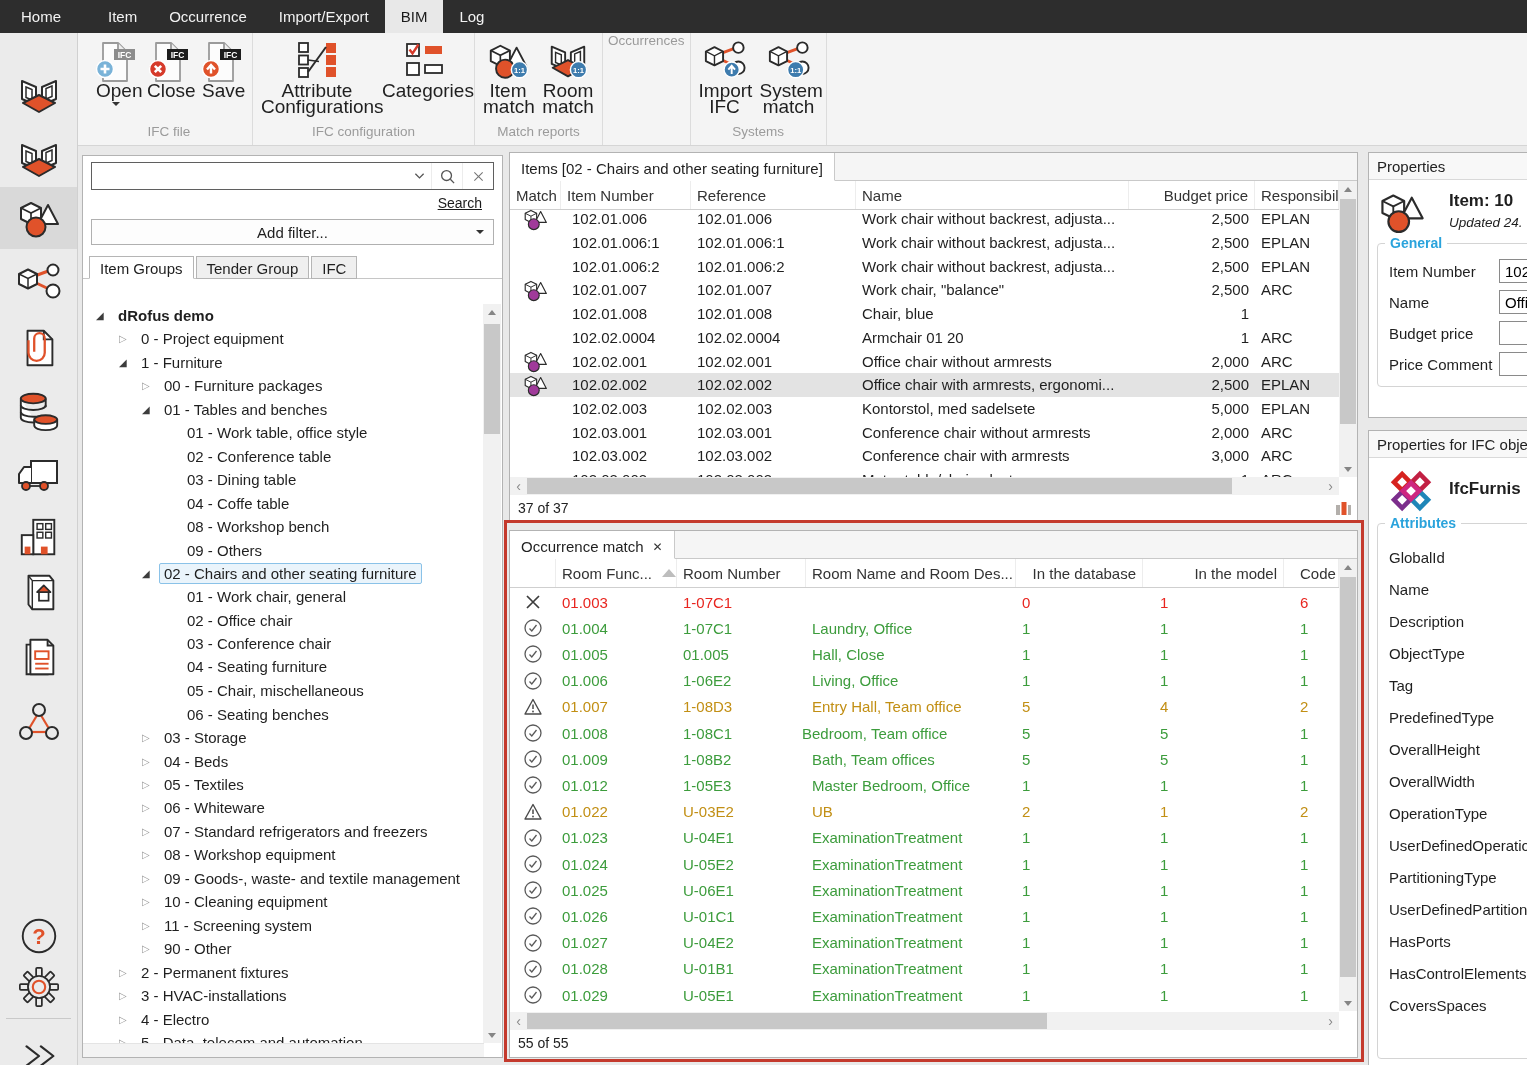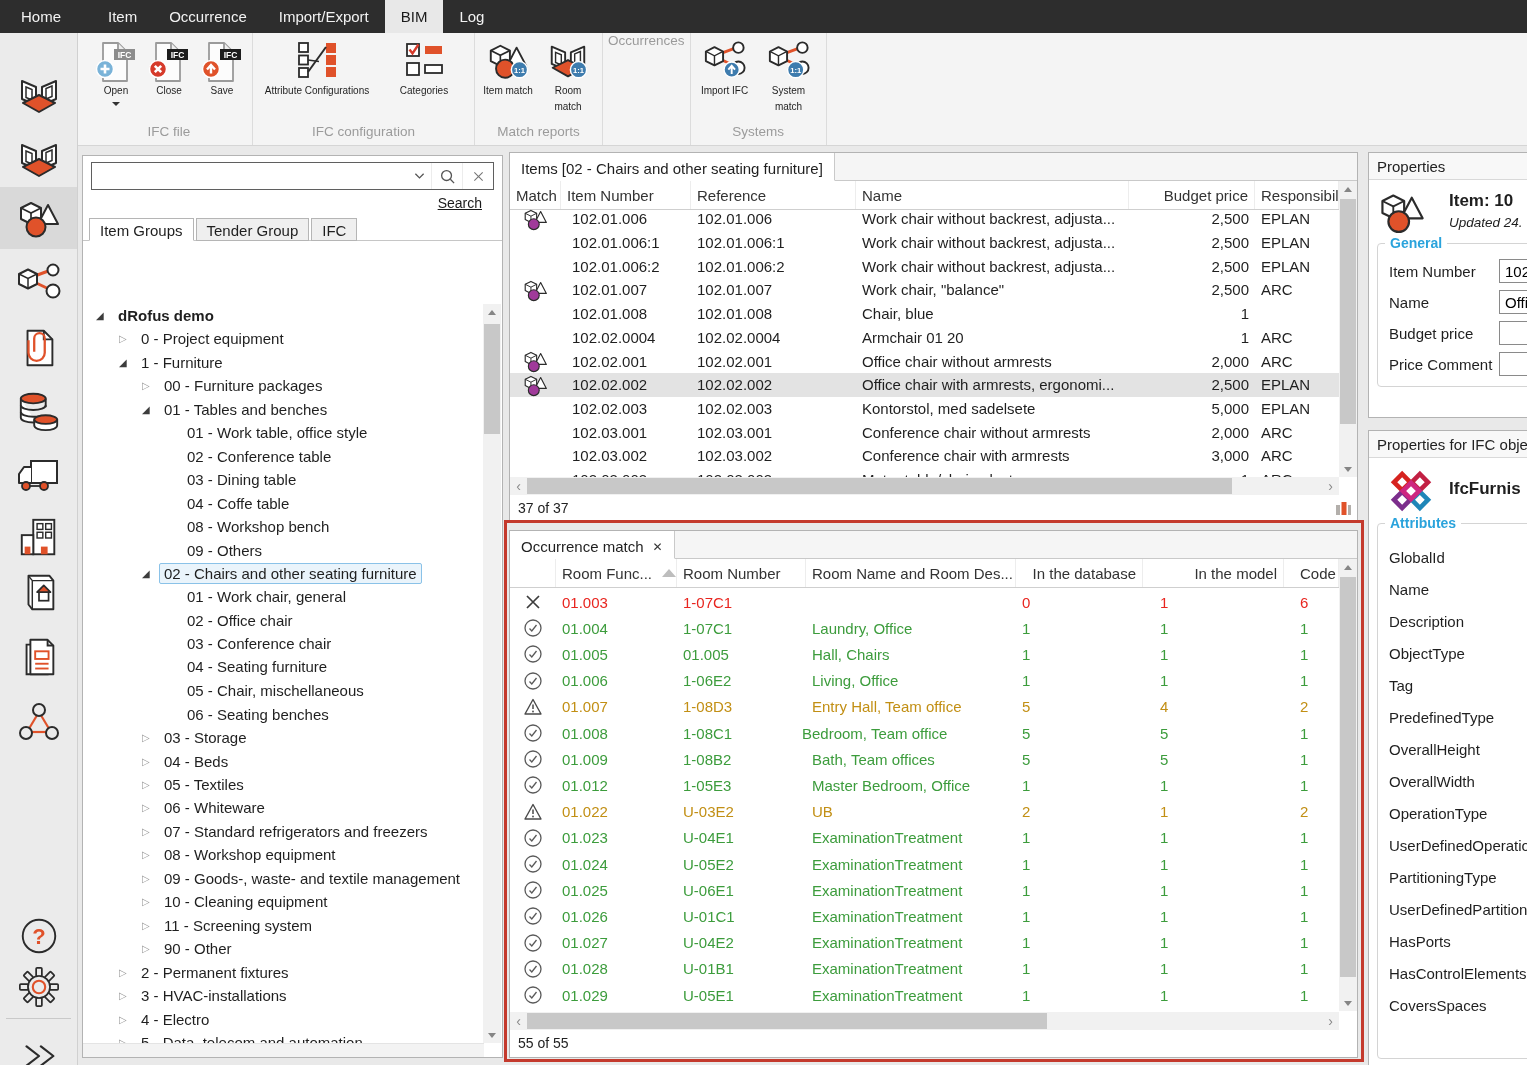--- a/index.html
+++ b/index.html
@@ -17,21 +17,21 @@
   .menu-item.home{padding:0 21px;margin-right:10px;}
   .menu-item.active{background:#e8e8e8;color:#1b1b1b;}
 
   
   .ribbon{position:absolute;left:78px;top:33px;right:0;height:112px;background:#f4f4f4;
           border-bottom:1px solid #d5d5d5;display:flex;align-items:stretch;padding-left:8px;}
   .rgroup{display:flex;flex-direction:column;border-right:1px solid #dcdcdc;padding:0 5px;}
   .rbuttons{flex:1;display:flex;align-items:flex-start;justify-content:center;gap:3px;padding-top:5px;}
   .rbtn{display:flex;flex-direction:column;align-items:center;padding:2px 3px;cursor:default;}
   .rbtn .ricon{width:44px;height:40px;}
-  .rbtn-label{font-size:10px;line-height:16px;text-align:center;color:#1f1f1f;margin-top:3px;}
+  .rbtn-label{font-size:19px;line-height:16px;text-align:center;color:#1f1f1f;margin-top:3px;}
   .rbtn-caret{width:0;height:0;border-left:4px solid transparent;border-right:4px solid transparent;border-top:4px solid #333;margin-top:3px;}
   .rlabel{height:21px;text-align:center;color:#9b9b9b;font-size:13.5px;}
 
   
   .sidebar{position:absolute;left:0;top:33px;width:77px;bottom:0;background:#ebebeb;border-right:1px solid #d0d0d0;}
   .side-item{position:absolute;left:0;width:77px;height:62px;display:flex;align-items:center;justify-content:center;cursor:default;}
   .side-item.selected{background:#d9d9d9;}
   .side-ic svg{width:46px;height:44px;}
   .side-divider{position:absolute;left:6px;right:6px;top:985px;height:1px;background:#c9c9c9;}
 
@@ -456,20 +456,24 @@
             </svg>
         </span>
         <span class="np-sbtn">
           <svg width="15" height="15" viewBox="0 0 18 18">
               <path d="M4 4 L14 14 M14 4 L4 14" stroke="#777" stroke-width="1.3"></path>
             </svg>
         </span>
       </div>
       <div class="np-search-link"><span>Search</span></div>
     </div>
+    <div class="np-filter">
+      <span>Add filter...</span>
+      <span class="np-filter-caret"></span>
+    </div>
     <div class="np-tabs">
         <div class="np-tab active">Item Groups</div>
         <div class="np-tab">Tender Group</div>
         <div class="np-tab">IFC</div>
       </div>
     <div class="np-tree">
         <div class="tree-row" style="top: 0px; left: 13px;">
           <span class="tree-exp open">◢</span>
           <span class="tree-label bold">dRofus demo</span>
         </div>
@@ -853,21 +857,21 @@
           <div class="cell icn" style="left: 0px; width: 46px;">
             <span>
               <svg width="20" height="20" viewBox="0 0 20 20">
                 <circle cx="10" cy="10" r="8" fill="none" stroke="#5a5a5a" stroke-width="1.3"></circle>
                 <path d="M6.5 10.5 l2.3 2.5 4.7 -6" fill="none" stroke="#5a5a5a" stroke-width="1.3"></path>
               </svg>
             </span>
           </div>
           <div class="cell" style="left: 46px; width: 121px;">01.005</div>
           <div class="cell" style="left: 167px; width: 129px;">01.005</div>
-          <div class="cell" style="left: 296px; width: 210px;">Hall, Chairs</div>
+          <div class="cell" style="left: 296px; width: 210px;">Hall, Close</div>
           <div class="cell" style="left: 506px; width: 127px;">1</div>
           <div class="cell" style="left: 644px; width: 130px;">1</div>
           <div class="cell" style="left: 784px; width: 45px;">1</div>
         </div>
         <div class="grid-row tone-green" style="top: 78.6px; height: 26.2px;">
           <div class="cell icn" style="left: 0px; width: 46px;">
             <span>
               <svg width="20" height="20" viewBox="0 0 20 20">
                 <circle cx="10" cy="10" r="8" fill="none" stroke="#5a5a5a" stroke-width="1.3"></circle>
                 <path d="M6.5 10.5 l2.3 2.5 4.7 -6" fill="none" stroke="#5a5a5a" stroke-width="1.3"></path>

